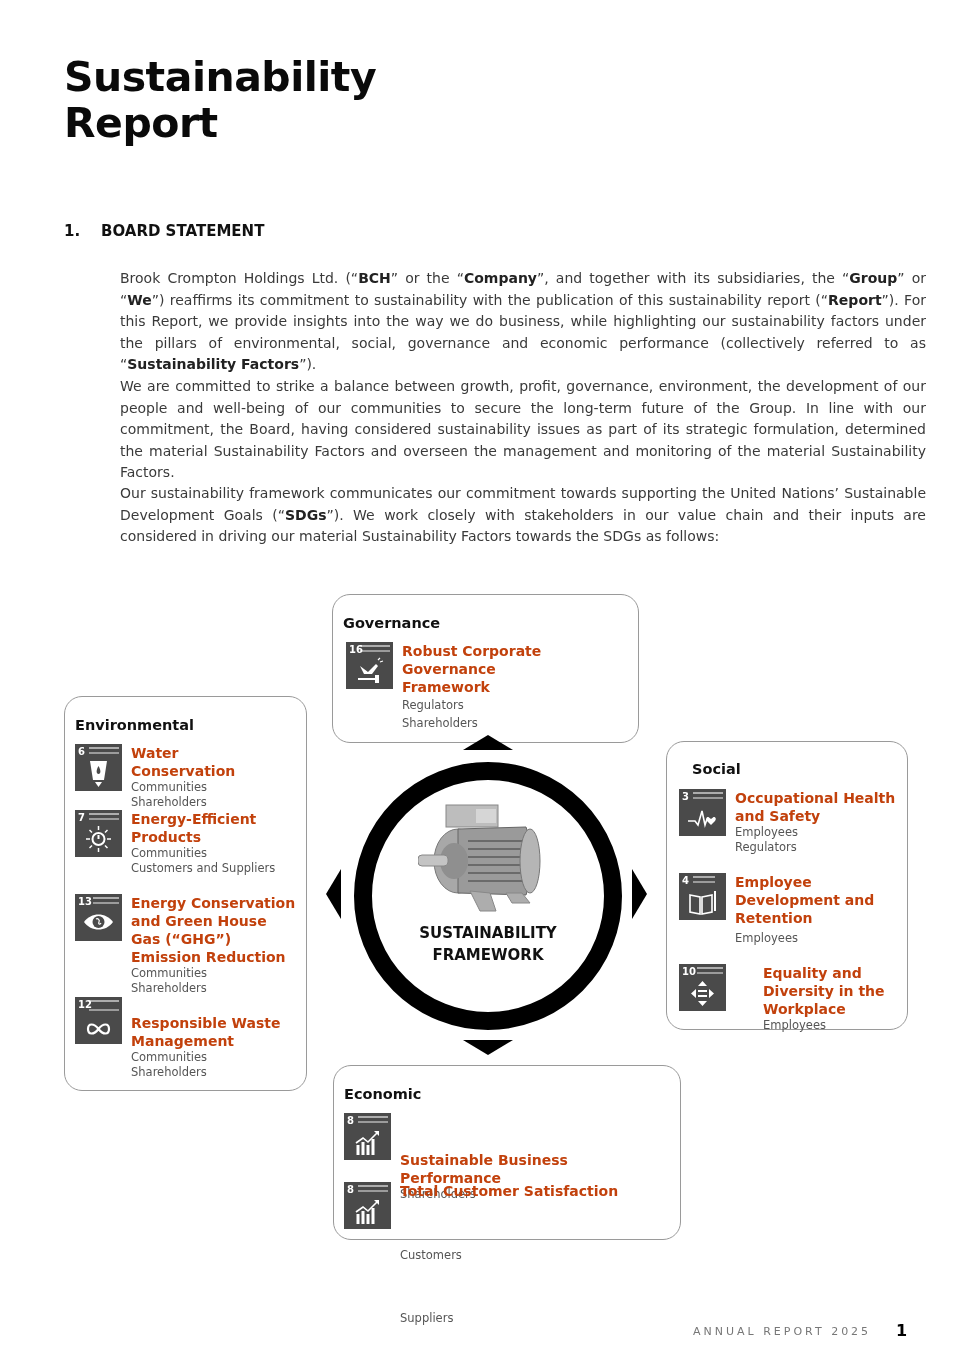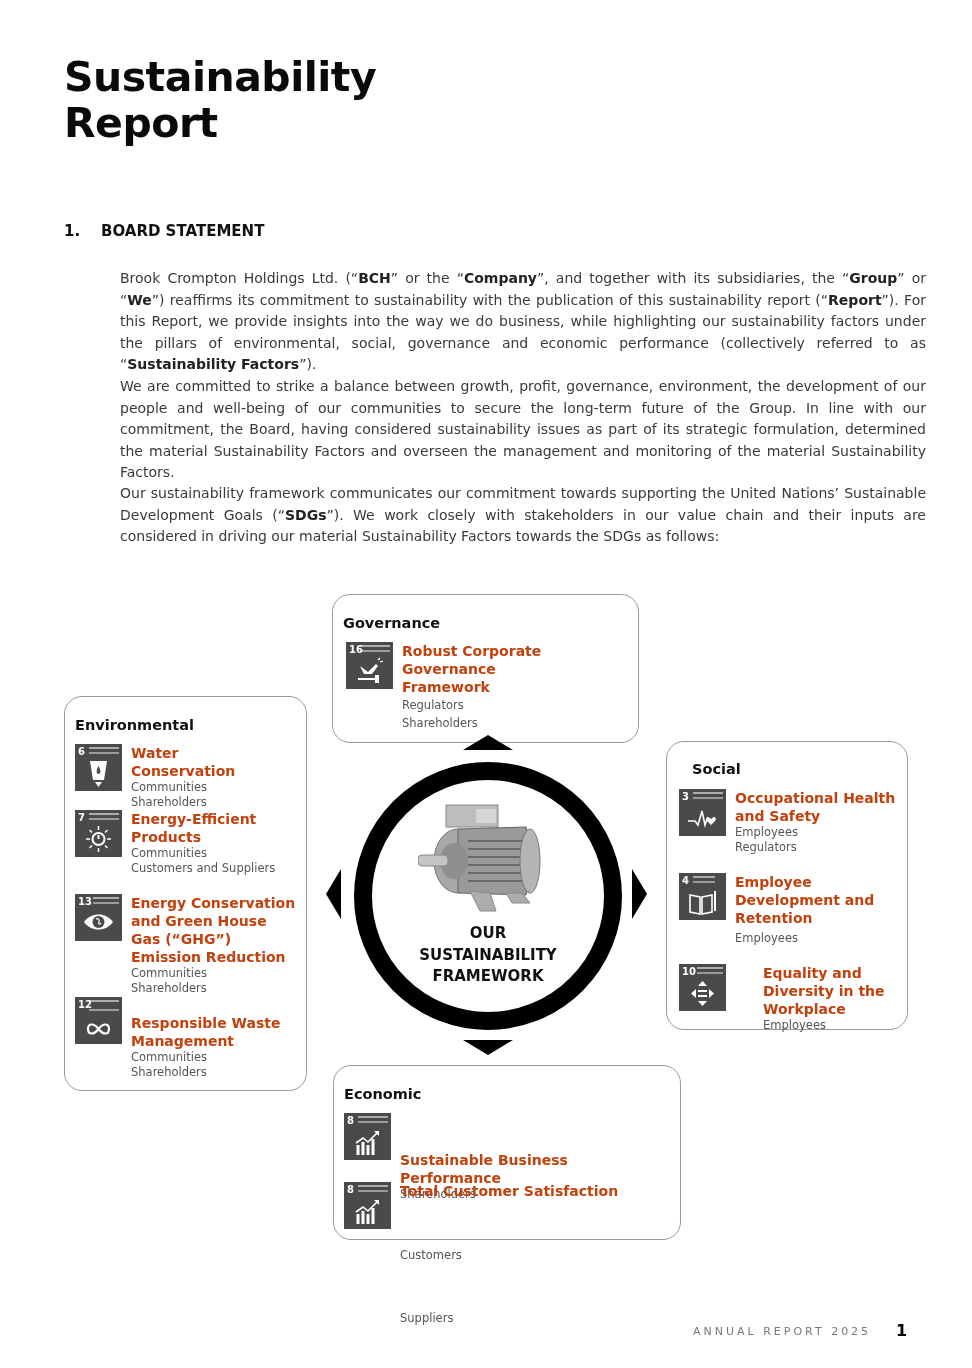--- a/index.html
+++ b/index.html
@@ -257,20 +257,19 @@
         <path d="M50 62 H113"></path>
         <path d="M50 70 H112"></path>
         <path d="M50 78 H110"></path>
     </g>
     <ellipse cx="112" cy="58" rx="10" ry="32" fill="#b5b5b5" stroke="#777"></ellipse>
     <ellipse cx="36" cy="58" rx="14" ry="18" fill="#8f8f8f"></ellipse>
     <rect x="0" y="52" width="30" height="11" rx="4" fill="#c4c4c4" stroke="#888"></rect>
     <path d="M52 88 L62 108 H78 L72 90 Z M88 90 L94 100 H112 L104 90 Z" fill="#adadad" stroke="#888"></path>
   </svg>
   <div class="fw-text">
-    <div>OUR</div>
     <div>SUSTAINABILITY</div>
     <div>FRAMEWORK</div>
   </div>
 </div>
 
 <div class="footer">ANNUAL REPORT 2025</div>
 <div class="pageno">1</div>
 
 </body></html>

